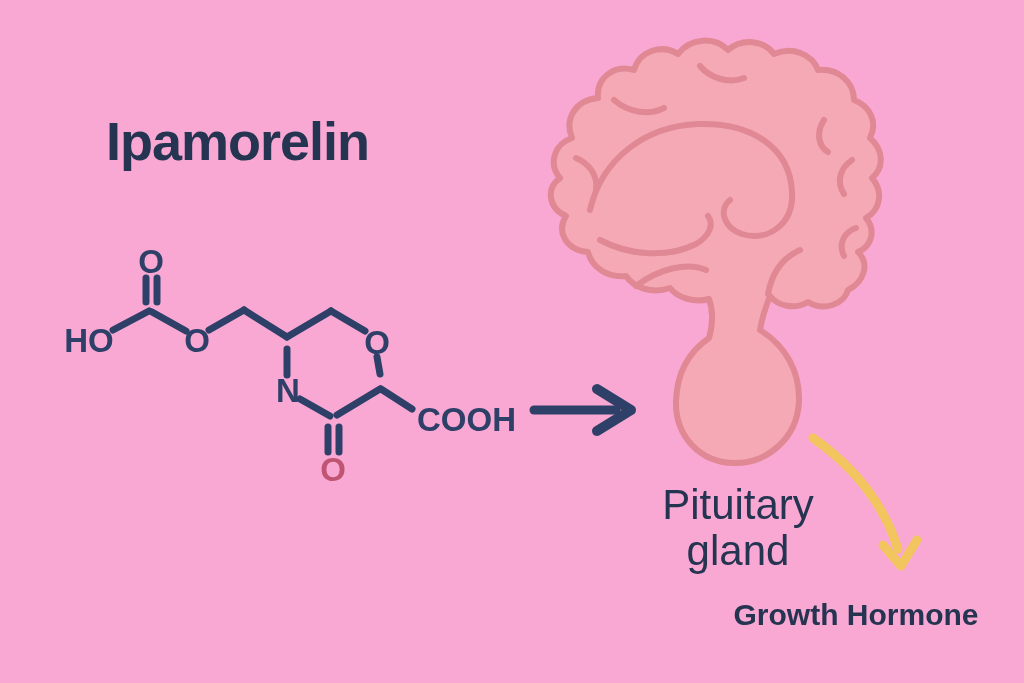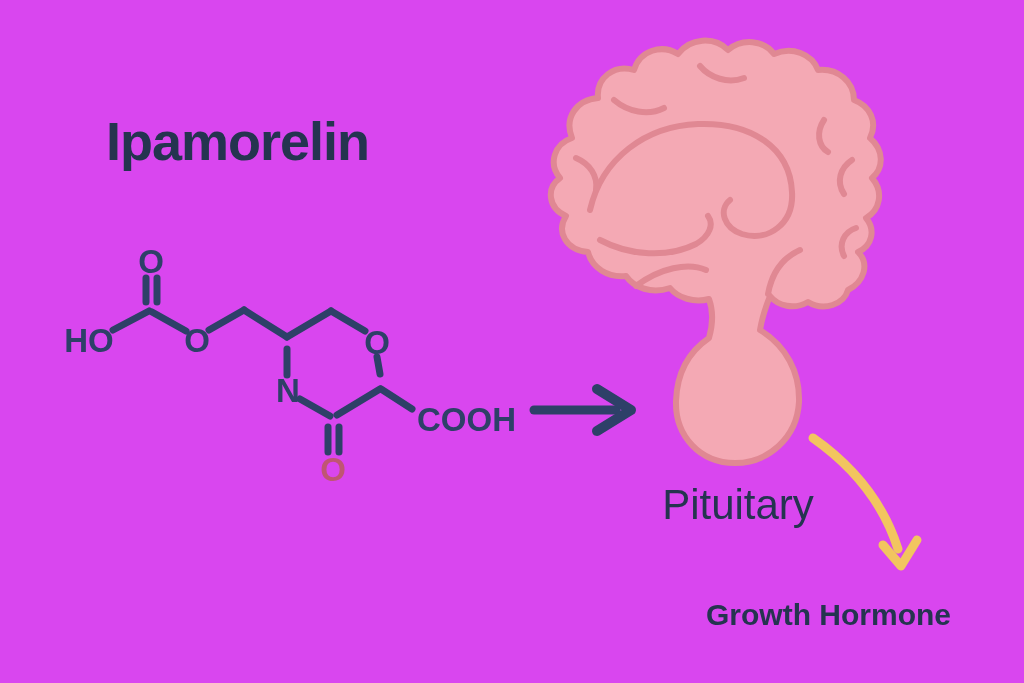--- a/index.html
+++ b/index.html
@@ -3,21 +3,21 @@
 <meta charset="utf-8">
 <style>
   * { margin: 0; padding: 0; box-sizing: border-box; }
   html, body { width: 1024px; height: 683px; overflow: hidden; }
   body { font-family: "Liberation Sans", sans-serif; }
 
   .canvas {
     position: relative;
     width: 1024px;
     height: 683px;
-    background: #d946ef;
+    background: #f9a8d4;
   }
 
   svg.diagram {
     position: absolute;
     left: 0; top: 0;
     width: 1024px; height: 683px;
     display: block;
   }
 
   .page-title {
@@ -41,20 +41,21 @@
     line-height: 1.1;
     color: #253450;
   }
   .pituitary-label span { display: block; }
 
   .growth-hormone-label {
     position: absolute;
     left: 706px;
     top: 598px;
     width: 300px;
+    text-align: center;
     font-size: 30px;
     font-weight: bold;
     color: #253450;
   }
 
   .atom-text {
     font-family: "Liberation Sans", sans-serif;
     font-size: 33px;
     font-weight: bold;
     fill: #2e4068;
@@ -146,17 +147,18 @@
     </g>
 
     <g stroke="#f2c55f" fill="none" stroke-linecap="round" stroke-linejoin="round" stroke-width="9">
       <path d="M 813 438 Q 877 483 898 549"></path>
       <path d="M 883 545 L 901 566 L 917 540"></path>
     </g>
   </svg>
 
   <div class="pituitary-label">
     <span>Pituitary</span>
+    <span>gland</span>
   </div>
 
   <div class="growth-hormone-label">Growth Hormone</div>
 
 </div>
 
 </body></html>

